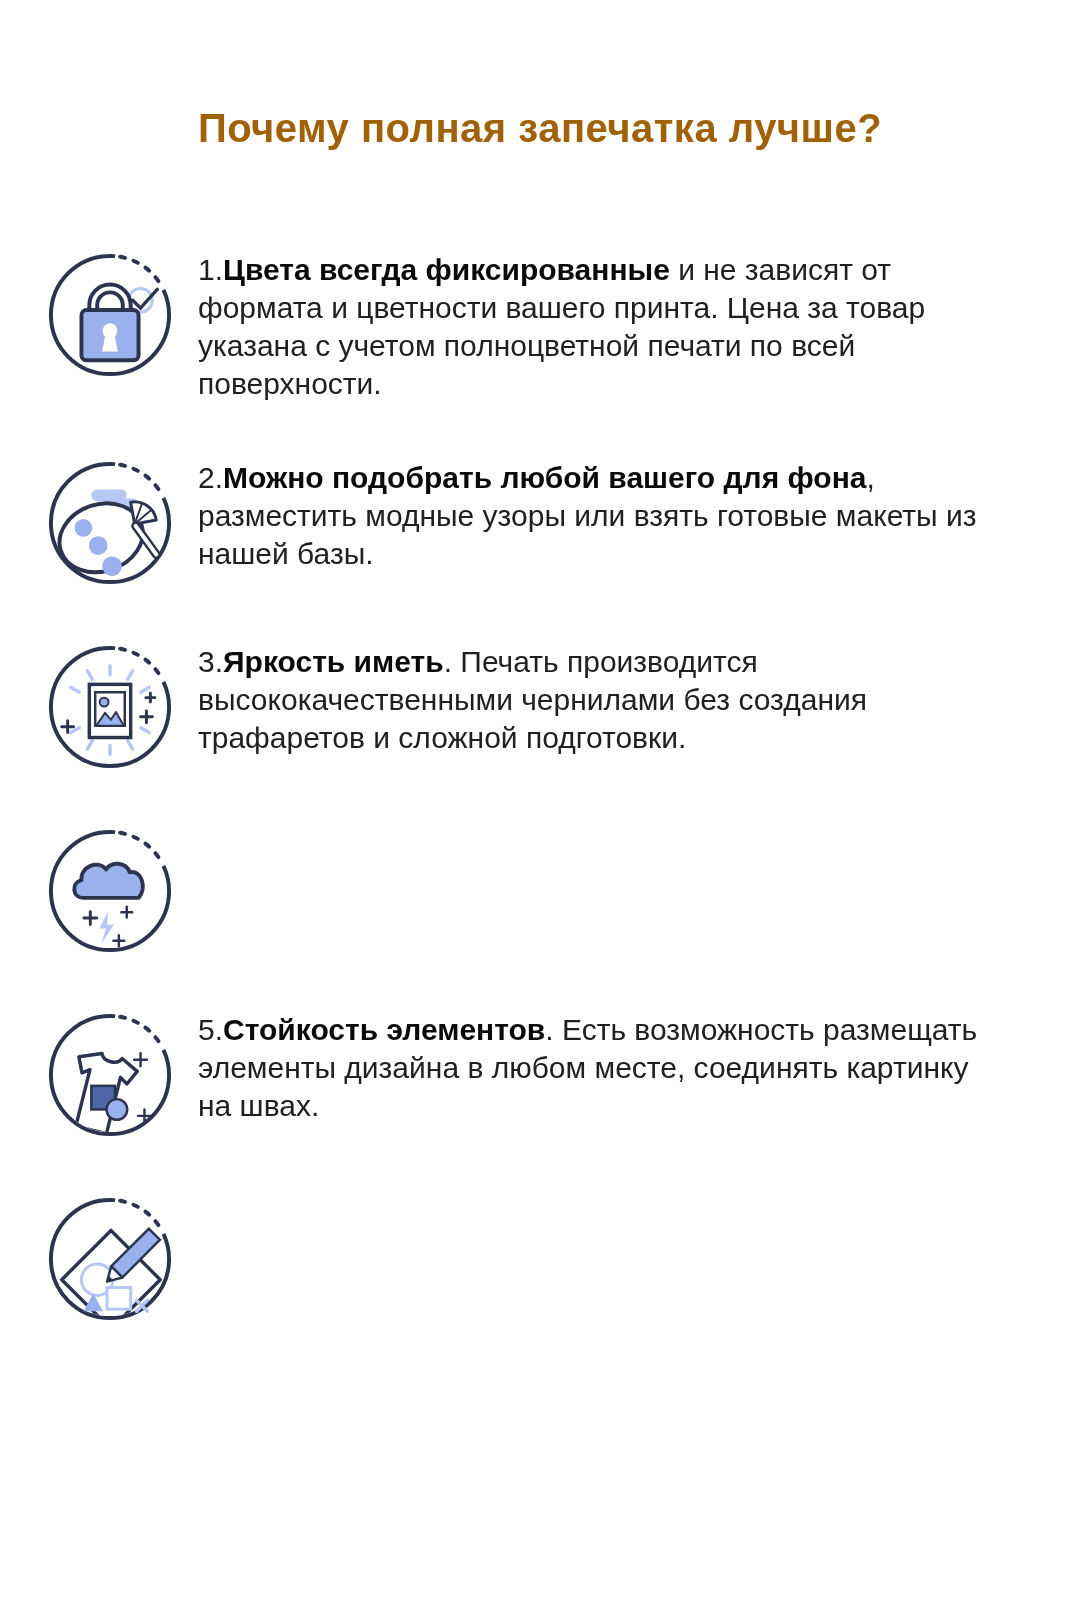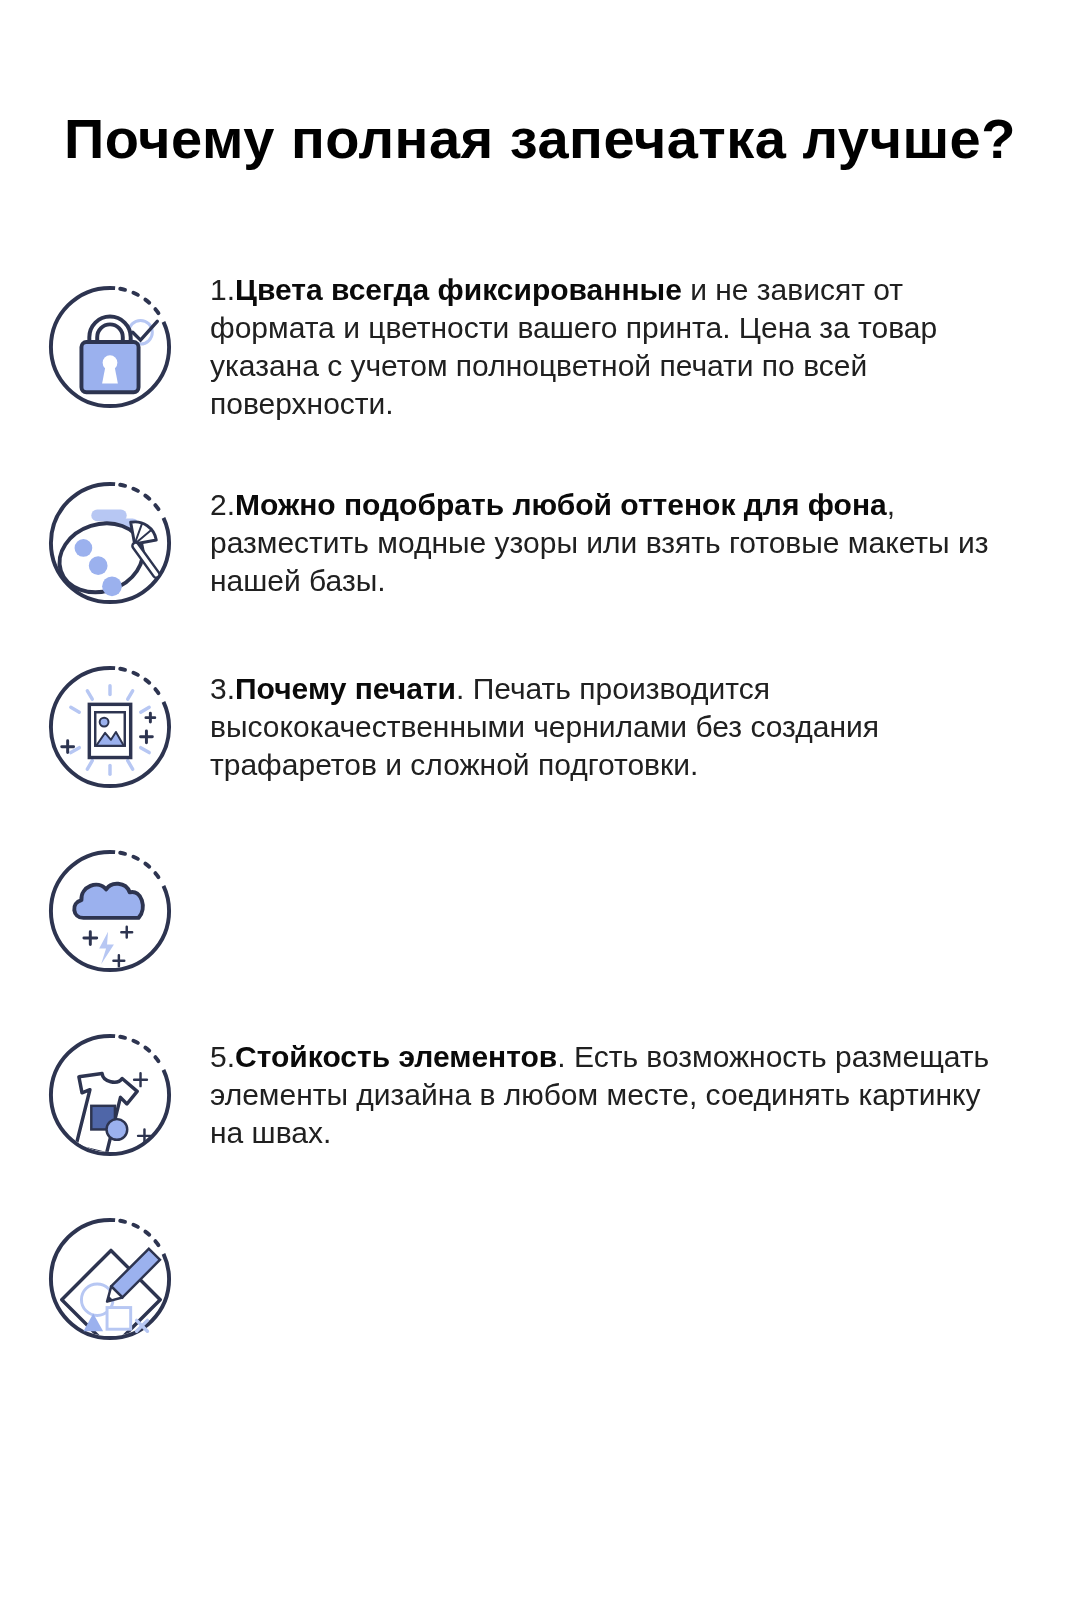--- a/index.html
+++ b/index.html
@@ -12,25 +12,25 @@
   }
   html,body{margin:0;padding:0;}
   body{
     width:1080px;height:1620px;background:var(--bg);
     font-family:"Liberation Sans", sans-serif;color:var(--text);
     overflow:hidden;
   }
   .page-title{
     margin:106px 40px 0 40px;
     text-align:center;
-    font-size:56px;font-weight:700;color:#000000;
+    font-size:40px;font-weight:700;color:#a16207;
     letter-spacing:0.5px;
   }
   .items{margin:100px 40px 0 46px;}
-  .item{display:flex;align-items:center;gap:36px;margin-bottom:56px;}
+  .item{display:flex;align-items:flex-start;gap:24px;margin-bottom:56px;}
   .icon-wrap{width:128px;height:128px;flex:0 0 128px;}
   .icon-wrap svg{width:128px;height:128px;display:block;}
   .item-text{font-size:30px;line-height:38px;max-width:810px;color:#202020;}
   .item-text b{font-weight:700;color:#0a0a0a;}
   
   .ring{fill:#fff;stroke:var(--navy);stroke-width:4;stroke-dasharray:76.4 16.6 7 300;}
   .ring-dash{fill:none;stroke:var(--navy);stroke-width:4;stroke-dasharray:5 9;stroke-linecap:round;}
 </style>
 </head>
 <body>
@@ -69,21 +69,21 @@
         <circle cx="38" cy="70" r="9" fill="var(--peri)"></circle>
         <circle cx="53" cy="88" r="9.5" fill="var(--peri)"></circle>
         <circle cx="67" cy="109" r="10" fill="var(--peri)"></circle>
         <path d="M90,66 L86,44 A22,22 0 0 1 112,62 Z" fill="#fff" stroke="var(--navy)" stroke-width="3" stroke-linejoin="round"></path>
         <path d="M90,66 L97.5,45.3 M90,66 L106.9,51.9" stroke="var(--navy)" stroke-width="2" fill="none"></path>
         <path d="M91,68 L112,97" stroke="var(--navy)" stroke-width="9" stroke-linecap="round"></path>
         <path d="M91,68 L112,97" stroke="#fff" stroke-width="4" stroke-linecap="round"></path>
       </svg>
     </div>
     <div class="item-text">
-      <span>2.</span><b>Можно подобрать любой оттенок для фона</b><span>, разместить модные узоры или взять готовые макеты из нашей базы.</span>
+      <span>2.</span><b>Можно подобрать любой вашего для фона</b><span>, разместить модные узоры или взять готовые макеты из нашей базы.</span>
     </div>
   </div>
 
   <div class="item">
     <div class="icon-wrap">
       <svg viewBox="0 0 130 130">
         <circle class="ring" cx="65" cy="65" r="60" pathLength="100"></circle>
         <path class="ring-dash" d="M75.4,5.9 A60,60 0 0 1 117,35"></path>
         <g stroke="var(--peri-light)" stroke-width="3.5" stroke-linecap="round">
           <path d="M65,32 L65,23"></path>
@@ -102,21 +102,21 @@
         <circle cx="59" cy="60" r="4.5" fill="var(--peri)" stroke="var(--navy)" stroke-width="2"></circle>
         <path d="M51,84 L60,71 L66,78 L71,70 L79,84 Z" fill="var(--peri)" stroke="var(--navy)" stroke-width="2" stroke-linejoin="round"></path>
         <g stroke="var(--navy)" stroke-width="3" stroke-linecap="round">
           <path d="M22,79 v12 M16,85 h12"></path>
           <path d="M102,69 v12 M96,75 h12"></path>
           <path d="M106,51 v9 M101.5,55.5 h9"></path>
         </g>
       </svg>
     </div>
     <div class="item-text">
-      <span>3.</span><b>Почему печати</b><span>. Печать производится высококачественными чернилами без создания трафаретов и сложной подготовки.</span>
+      <span>3.</span><b>Яркость иметь</b><span>. Печать производится высококачественными чернилами без создания трафаретов и сложной подготовки.</span>
     </div>
   </div>
 
   <div class="item">
     <div class="icon-wrap">
       <svg viewBox="0 0 130 130">
         <circle class="ring" cx="65" cy="65" r="60" pathLength="100"></circle>
         <path class="ring-dash" d="M75.4,5.9 A60,60 0 0 1 117,35"></path>
         <path d="M38,72 C27,72 25,57 36,54 C35,40 53,33 61,43 C66,35 81,35 85,46 C97,43 103,62 94,72 Z" fill="var(--peri)" stroke="var(--navy)" stroke-width="4" stroke-linejoin="round"></path>
         <g stroke="var(--navy)" stroke-linecap="round" fill="none">

